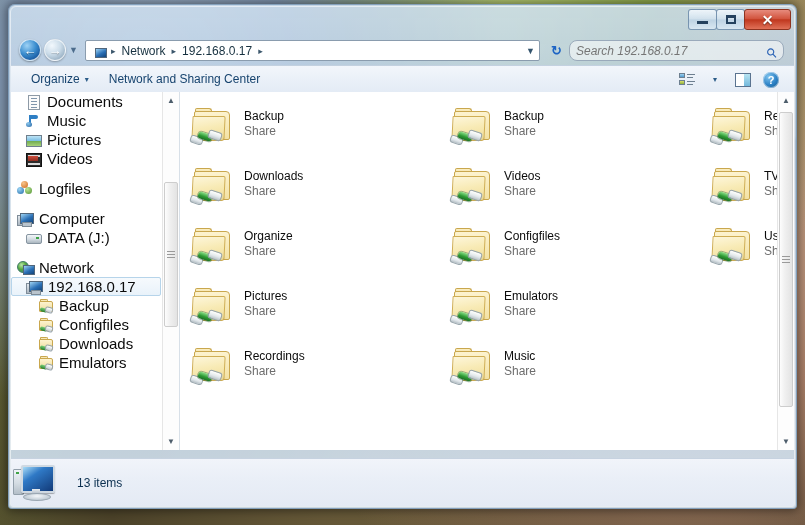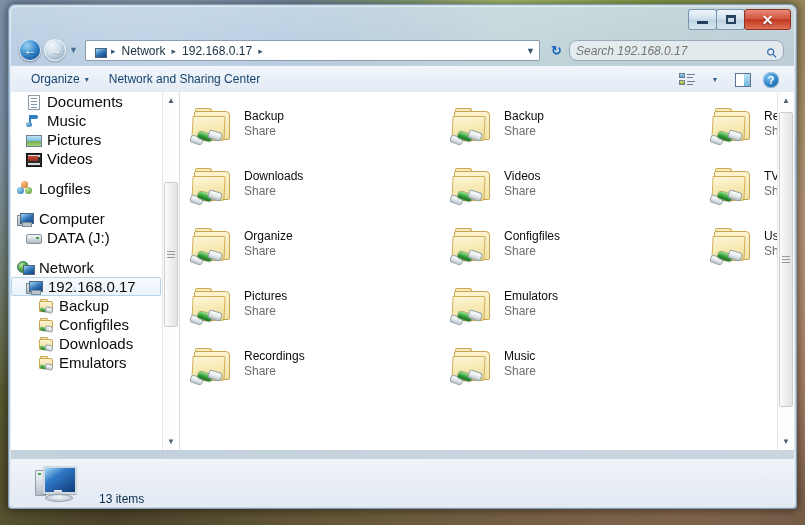--- a/index.html
+++ b/index.html
@@ -441,22 +441,21 @@
     position: absolute; left: 7px; top: -1px; width: 6px; height: 4px;
     background: linear-gradient(180deg,#ffffff,#c4cdd3); border: 1px solid #99a5ac;
     border-radius: 2px; transform: rotate(15deg);
   }
 
   
   #statusbar {
     position: absolute; left: 2px; right: 2px; bottom: 2px; height: 48px;
     background: linear-gradient(180deg, #f1f4fa 0%, #eaeff7 40%, #e4eaf4 100%);
     border-top: 1px solid #c6d2e0;
-    display: flex; align-items: flex-end;
-    padding-left: 22px;
+    display: flex; align-items: center;
     box-sizing: border-box;
   }
   #statusicon { width: 48px; height: 44px; position: relative; flex: 0 0 auto; }
   #statusicon .scr {
     position: absolute; left: 10px; top: 4px; width: 30px; height: 24px;
     background: linear-gradient(145deg, #a9dcf7 0%, #2f79c6 35%, #123a78 100%);
     border: 2px solid #cfd9e2; border-radius: 2px;
     box-shadow: 0 1px 1px rgba(0,0,0,0.3);
   }
   #statusicon .neck {

